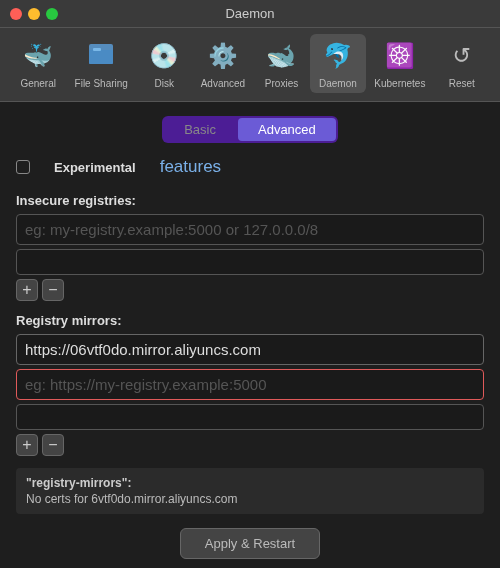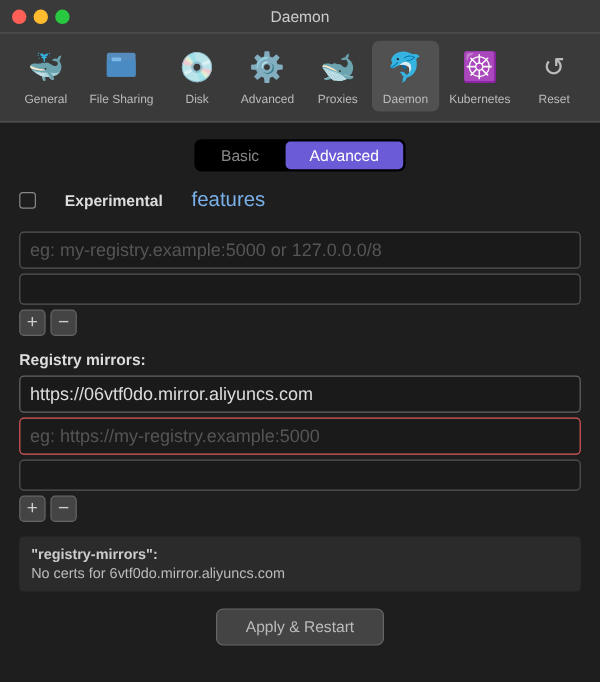--- a/index.html
+++ b/index.html
@@ -74,21 +74,21 @@
       text-align: center;
       white-space: nowrap;
     }
 
     .tab-bar {
       display: flex;
       justify-content: center;
       margin-bottom: 14px;
     }
     .tab-group {
-      background: #000000;
+      background: #4c1d95;
       border-radius: 6px;
       display: flex;
       padding: 2px;
       gap: 2px;
     }
     .tab-btn {
       padding: 4px 20px;
       border-radius: 4px;
       font-size: 13px;
       cursor: pointer;
@@ -289,20 +289,21 @@
       </div>
     </div>
 
     <div class="experimental-row section">
       <div class="checkbox"></div>
       <span class="experimental-label">Experimental</span>
       <a class="experimental-link">features</a>
     </div>
 
     <div class="section">
+      <div class="section-label">Insecure registries:</div>
       <input class="registry-input" type="text" placeholder="eg: my-registry.example:5000 or 127.0.0.0/8" style="">
       <div class="empty-input"></div>
       <div class="add-remove-row">
         <div class="add-btn">+</div>
         <div class="remove-btn">−</div>
       </div>
     </div>
 
     <div class="section">
       <div class="section-label">Registry mirrors:</div>

